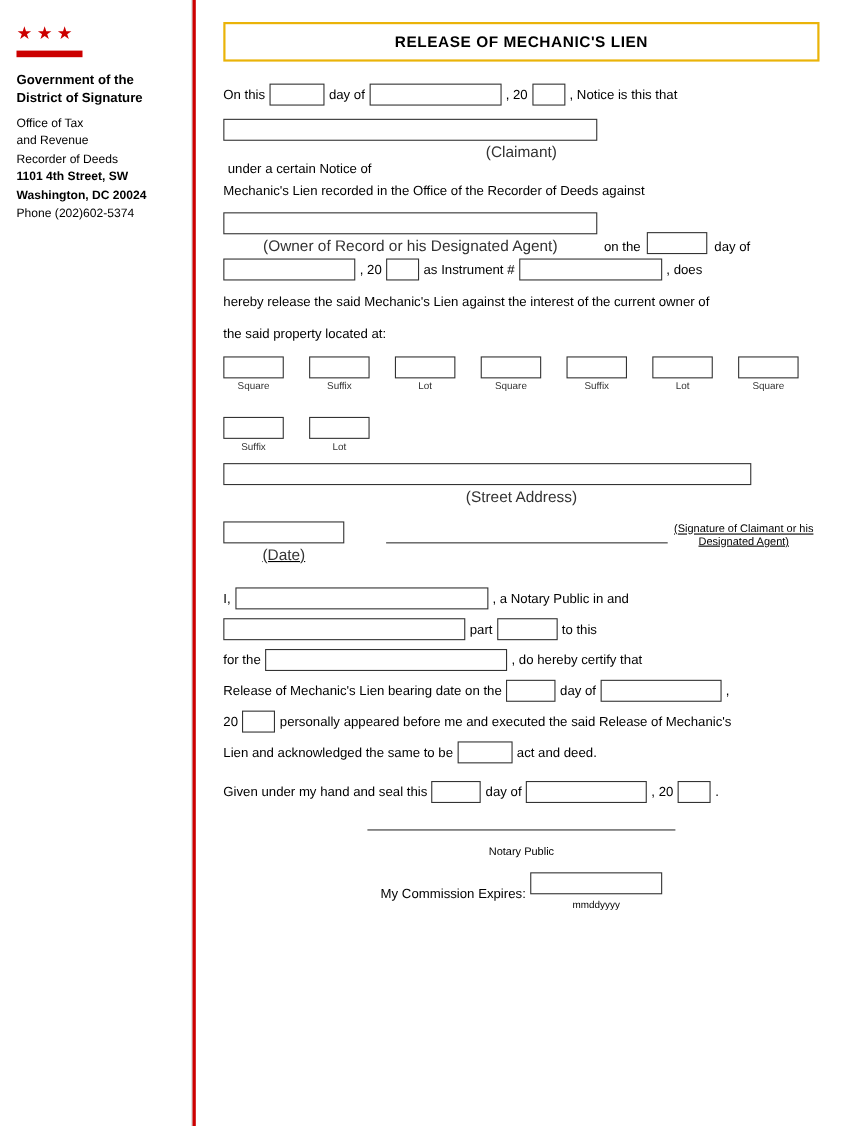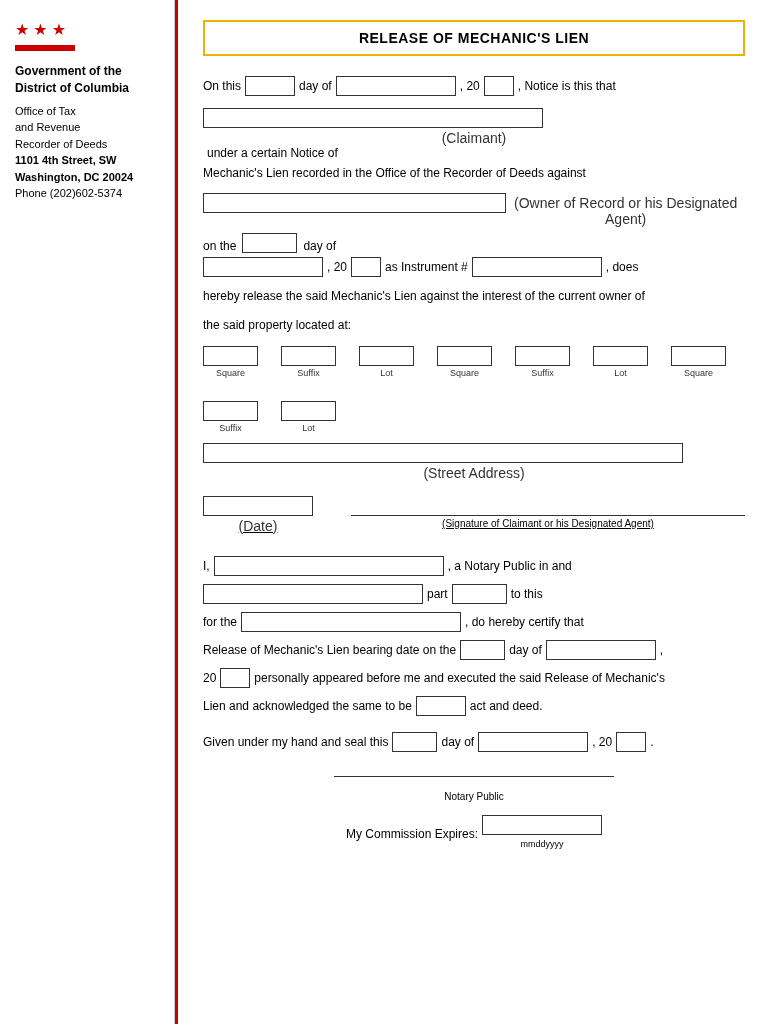--- a/index.html
+++ b/index.html
@@ -183,21 +183,21 @@
       display: flex;
       flex-direction: column;
     }
     .date-field {
       width: 110px;
       height: 20px;
       border: 1px solid #333;
     }
     .sig-block {
       display: flex;
-      flex-direction: column;
+      flex-direction: row;
       flex: 1;
     }
     .sig-line {
       width: 100%;
       border-bottom: 1px solid #333;
       height: 20px;
     }
     .sig-label {
       font-size: 10px;
       text-align: center;
@@ -266,21 +266,21 @@
     <div class="dc-flag">
       <div class="stars-row">
         <span class="star">★</span>
         <span class="star">★</span>
         <span class="star">★</span>
       </div>
       <div class="flag-bar"></div>
     </div>
     <div class="sidebar-title">
       <span>Government of the</span><br>
-      <span>District of Columbia</span>
+      <span>District of Signature</span>
     </div>
     <div class="sidebar-info">
       <span>Office of Tax</span><br>
       <span>and Revenue</span><br>
       <span>Recorder of Deeds</span><br>
       <span class="bold">1101 4th Street, SW</span><br>
       <span class="bold">Washington, DC 20024</span><br>
       <span>Phone (202)602-5374</span>
     </div>
   </div>
@@ -304,21 +304,21 @@
     <div class="claimant-row">
       <input class="claimant-field" type="text" style="">
       <div class="field-label">(Claimant)</div>
       <span style="font-size:12px; margin-left:4px;">under a certain Notice of</span>
     </div>
 
     <div class="paragraph-text">Mechanic's Lien recorded in the Office of the Recorder of Deeds against</div>
 
     <div style="margin-bottom:4px;">
       <div class="owner-row">
-        <div style="display:flex; flex-direction:row;">
+        <div style="display:flex; flex-direction:column;">
           <input class="owner-field" type="text" style="">
           <div class="field-label">(Owner of Record or his Designated Agent)</div>
         </div>
         <span>on the</span>
         <input class="field-input" style="width: 55px;" type="text">
         <span>day of</span>
       </div>
     </div>
 
     <div class="instrument-row">

